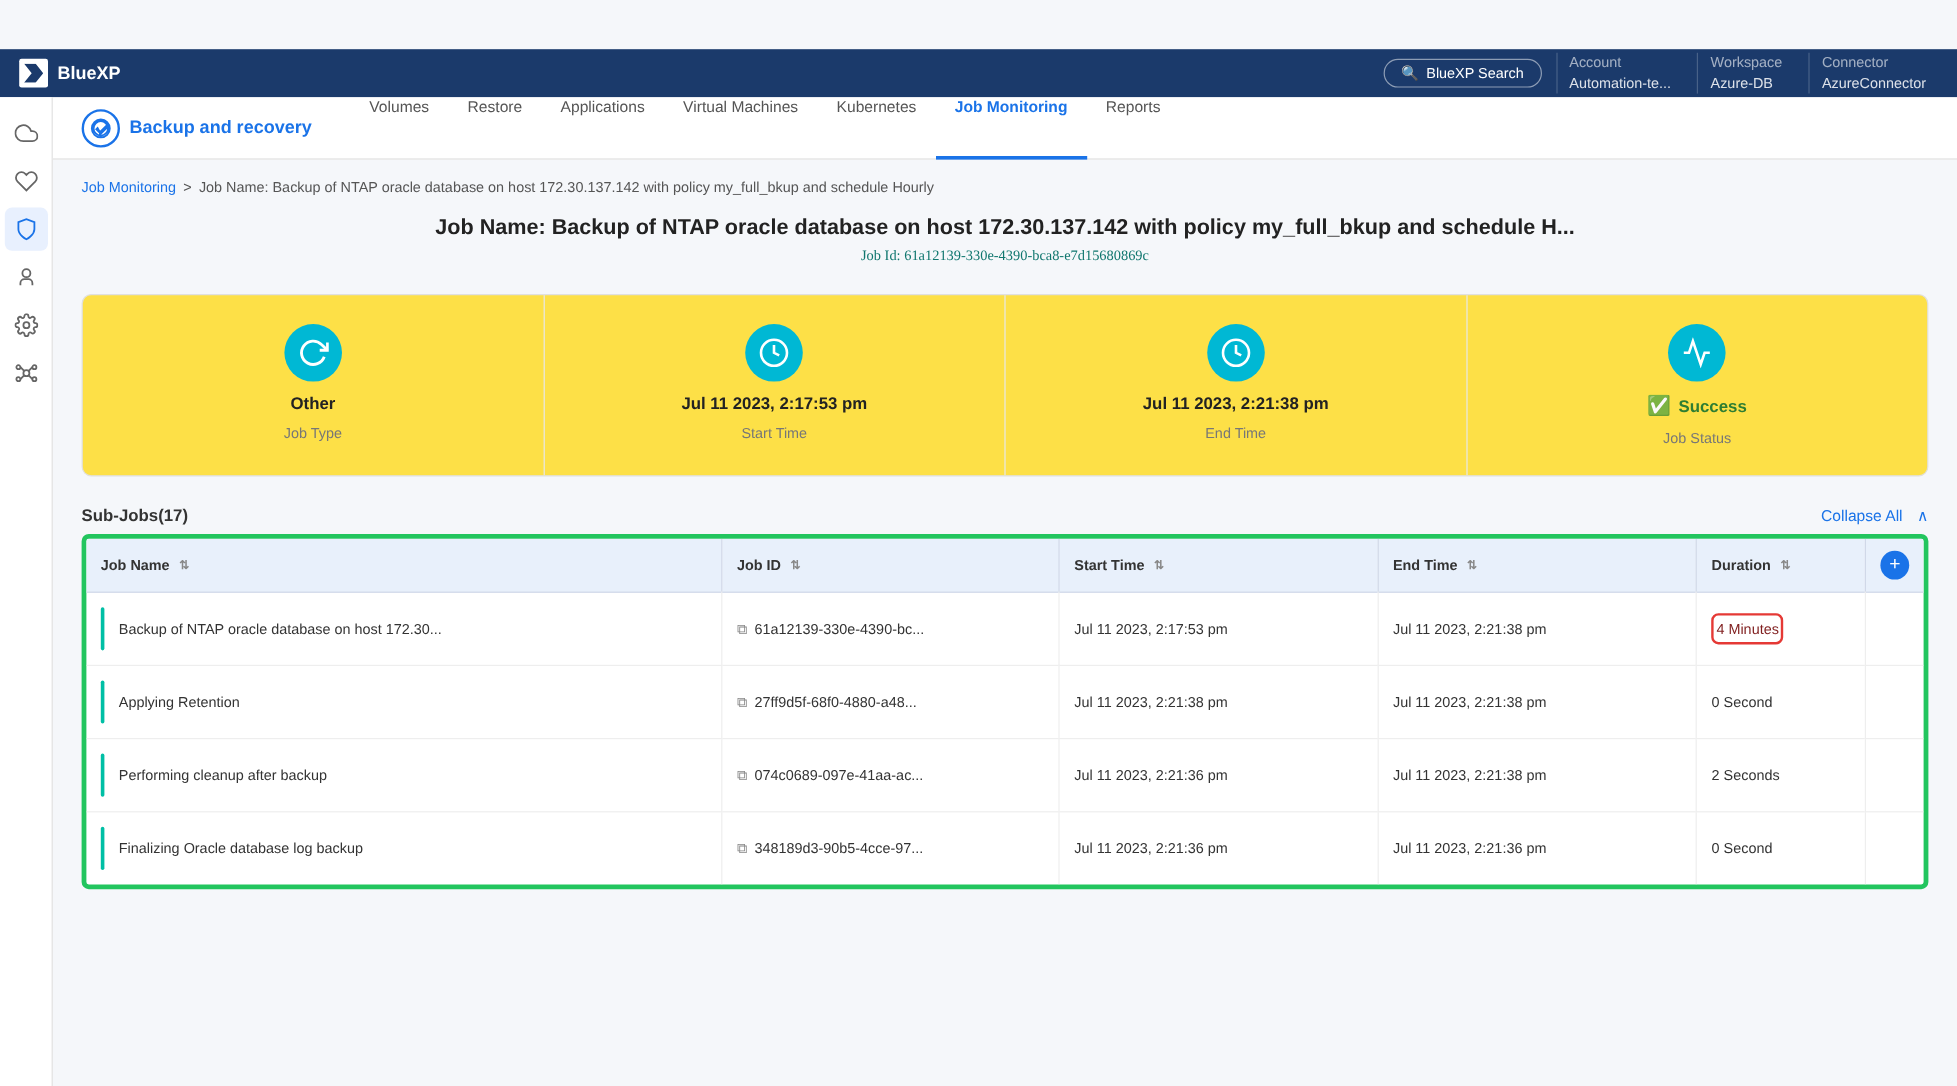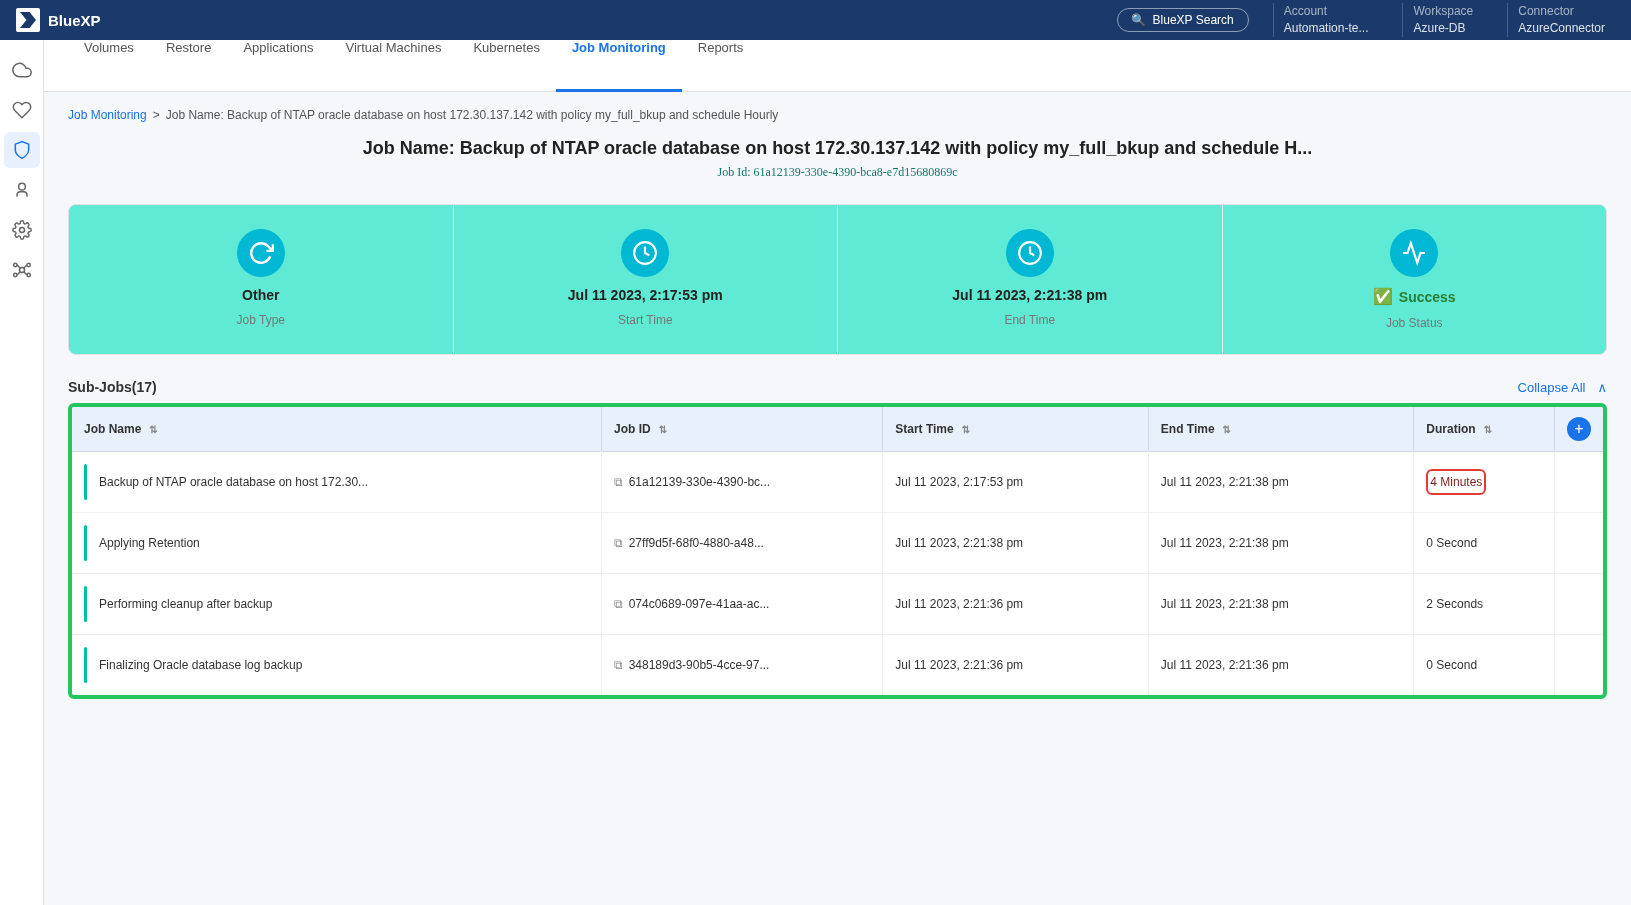--- a/index.html
+++ b/index.html
@@ -6,21 +6,22 @@
     body { font-family: -apple-system, BlinkMacSystemFont, 'Segoe UI', sans-serif; background: #f5f7fa; color: #333; font-size: 13px; }
 
     
     .top-nav {
       background: #1b3a6b;
       height: 40px;
       display: flex;
       align-items: center;
       padding: 0 16px;
       color: white;
-      gap: 24px;
+      gap: 12px;
+      margin-top: 41px;
     }
     .top-nav-brand {
       display: flex;
       align-items: center;
       gap: 8px;
       font-size: 15px;
       font-weight: 600;
       color: white;
       margin-right: 20px;
     }
@@ -171,21 +172,21 @@
       margin-bottom: 6px;
     }
     .job-id {
       font-size: 12px;
       color: #0f766e;
       font-family: Liberation Serif, serif;
     }
 
     
     .info-cards {
-      background: #5eead4;
+      background: #fde047;
       border: 1px solid #e0e0e0;
       border-radius: 8px;
       display: flex;
       margin-bottom: 24px;
     }
     .info-card {
       flex: 1;
       padding: 24px 20px;
       display: flex;
       flex-direction: column;
@@ -411,20 +412,28 @@
           <line x1="14" y1="10" x2="18" y2="6"></line>
           <line x1="6" y1="18" x2="10" y2="14"></line>
           <line x1="14" y1="14" x2="18" y2="18"></line>
         </svg>
     </div>
   </div>
 
   <div class="main">
 
     <div class="secondary-nav">
+      <div class="secondary-nav-brand">
+        <div class="secondary-nav-brand-icon">
+          <svg width="18" height="18" viewBox="0 0 24 24" fill="none" stroke="#1a73e8" stroke-width="2">
+              <path d="M12 22C6.48 22 2 17.52 2 12S6.48 2 12 2s10 4.48 10 10-4.48 10-10 10zm0-18c-4.41 0-8 3.59-8 8s3.59 8 8 8 8-3.59 8-8-3.59-8-8-8zm-1 13l-4-4 1.41-1.41L11 16.17l6.59-6.59L19 11l-8 8z"></path>
+            </svg>
+        </div>
+        <span>Backup and recovery</span>
+      </div>
       <div class="nav-tab">
         <span>Volumes</span>
       </div>
       <div class="nav-tab">
         <span>Restore</span>
       </div>
       <div class="nav-tab">
         <span>Applications</span>
       </div>
       <div class="nav-tab">

